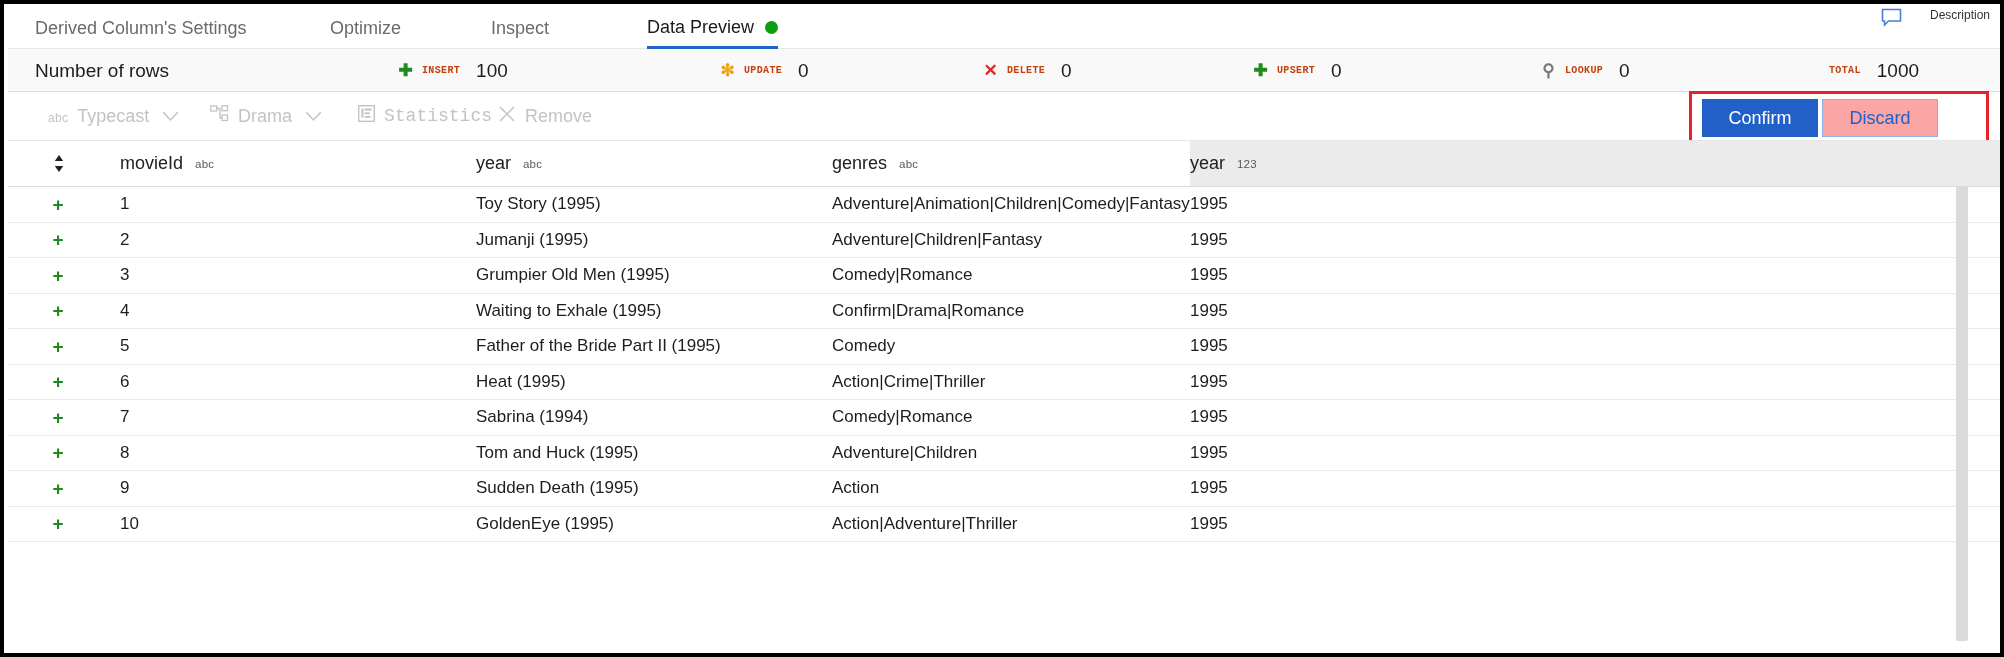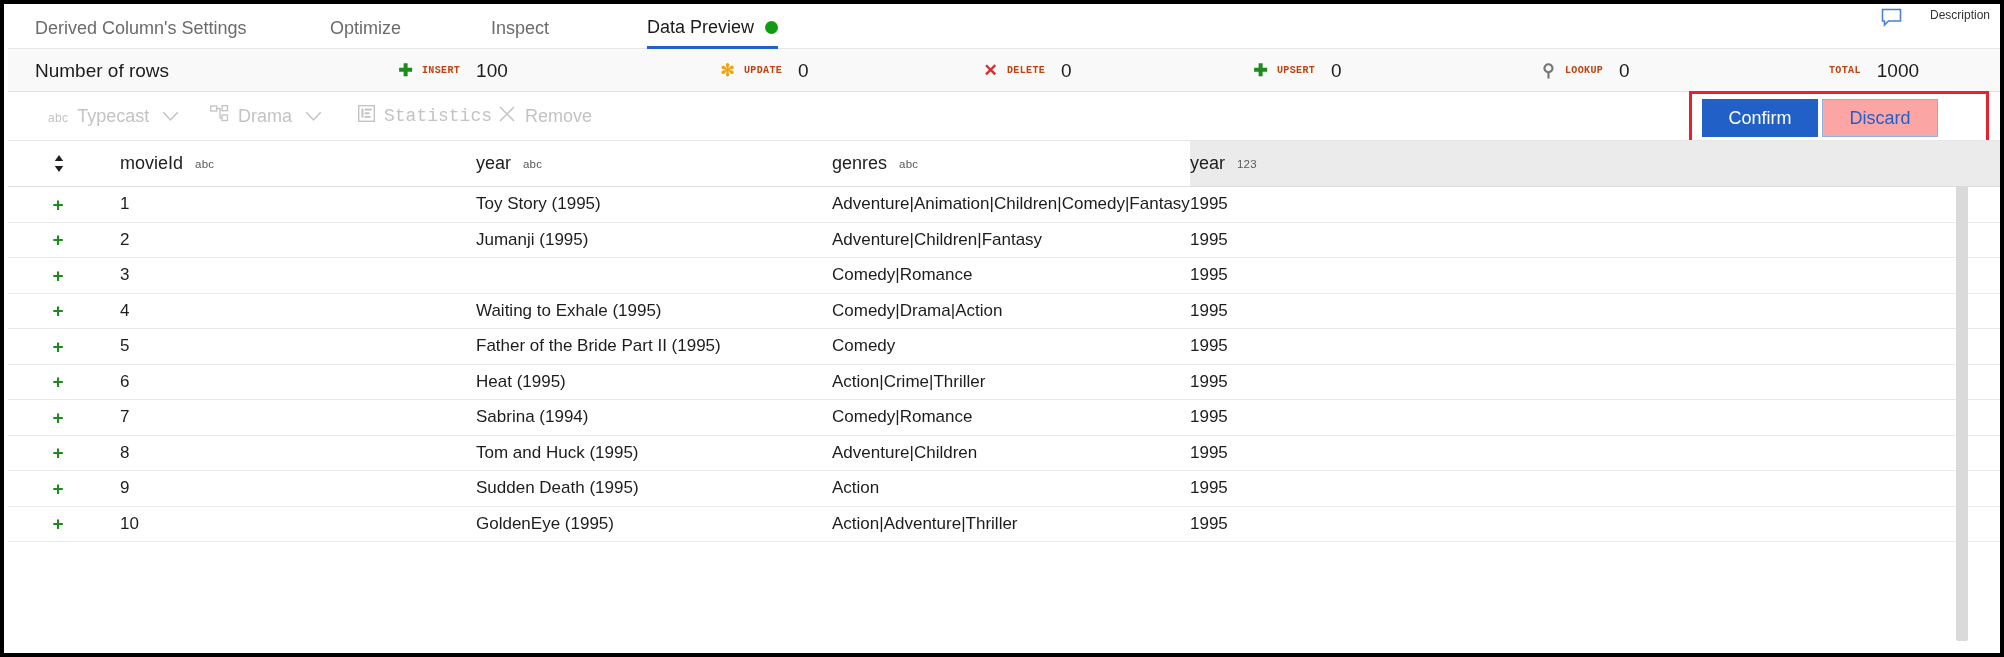--- a/index.html
+++ b/index.html
@@ -399,28 +399,29 @@
         <div class="row">
           <div class="plus-mark">+</div>
           <div class="cell c-id">2</div>
           <div class="cell c-title">Jumanji (1995)</div>
           <div class="cell c-gen">Adventure|Children|Fantasy</div>
           <div class="cell c-year">1995</div>
         </div>
         <div class="row">
           <div class="plus-mark">+</div>
           <div class="cell c-id">3</div>
+          <div class="cell c-title">Grumpier Old Men (1995)</div>
           <div class="cell c-gen">Comedy|Romance</div>
           <div class="cell c-year">1995</div>
         </div>
         <div class="row">
           <div class="plus-mark">+</div>
           <div class="cell c-id">4</div>
           <div class="cell c-title">Waiting to Exhale (1995)</div>
-          <div class="cell c-gen">Comedy|Drama|Action</div>
+          <div class="cell c-gen">Confirm|Drama|Romance</div>
           <div class="cell c-year">1995</div>
         </div>
         <div class="row">
           <div class="plus-mark">+</div>
           <div class="cell c-id">5</div>
           <div class="cell c-title">Father of the Bride Part II (1995)</div>
           <div class="cell c-gen">Comedy</div>
           <div class="cell c-year">1995</div>
         </div>
         <div class="row">

